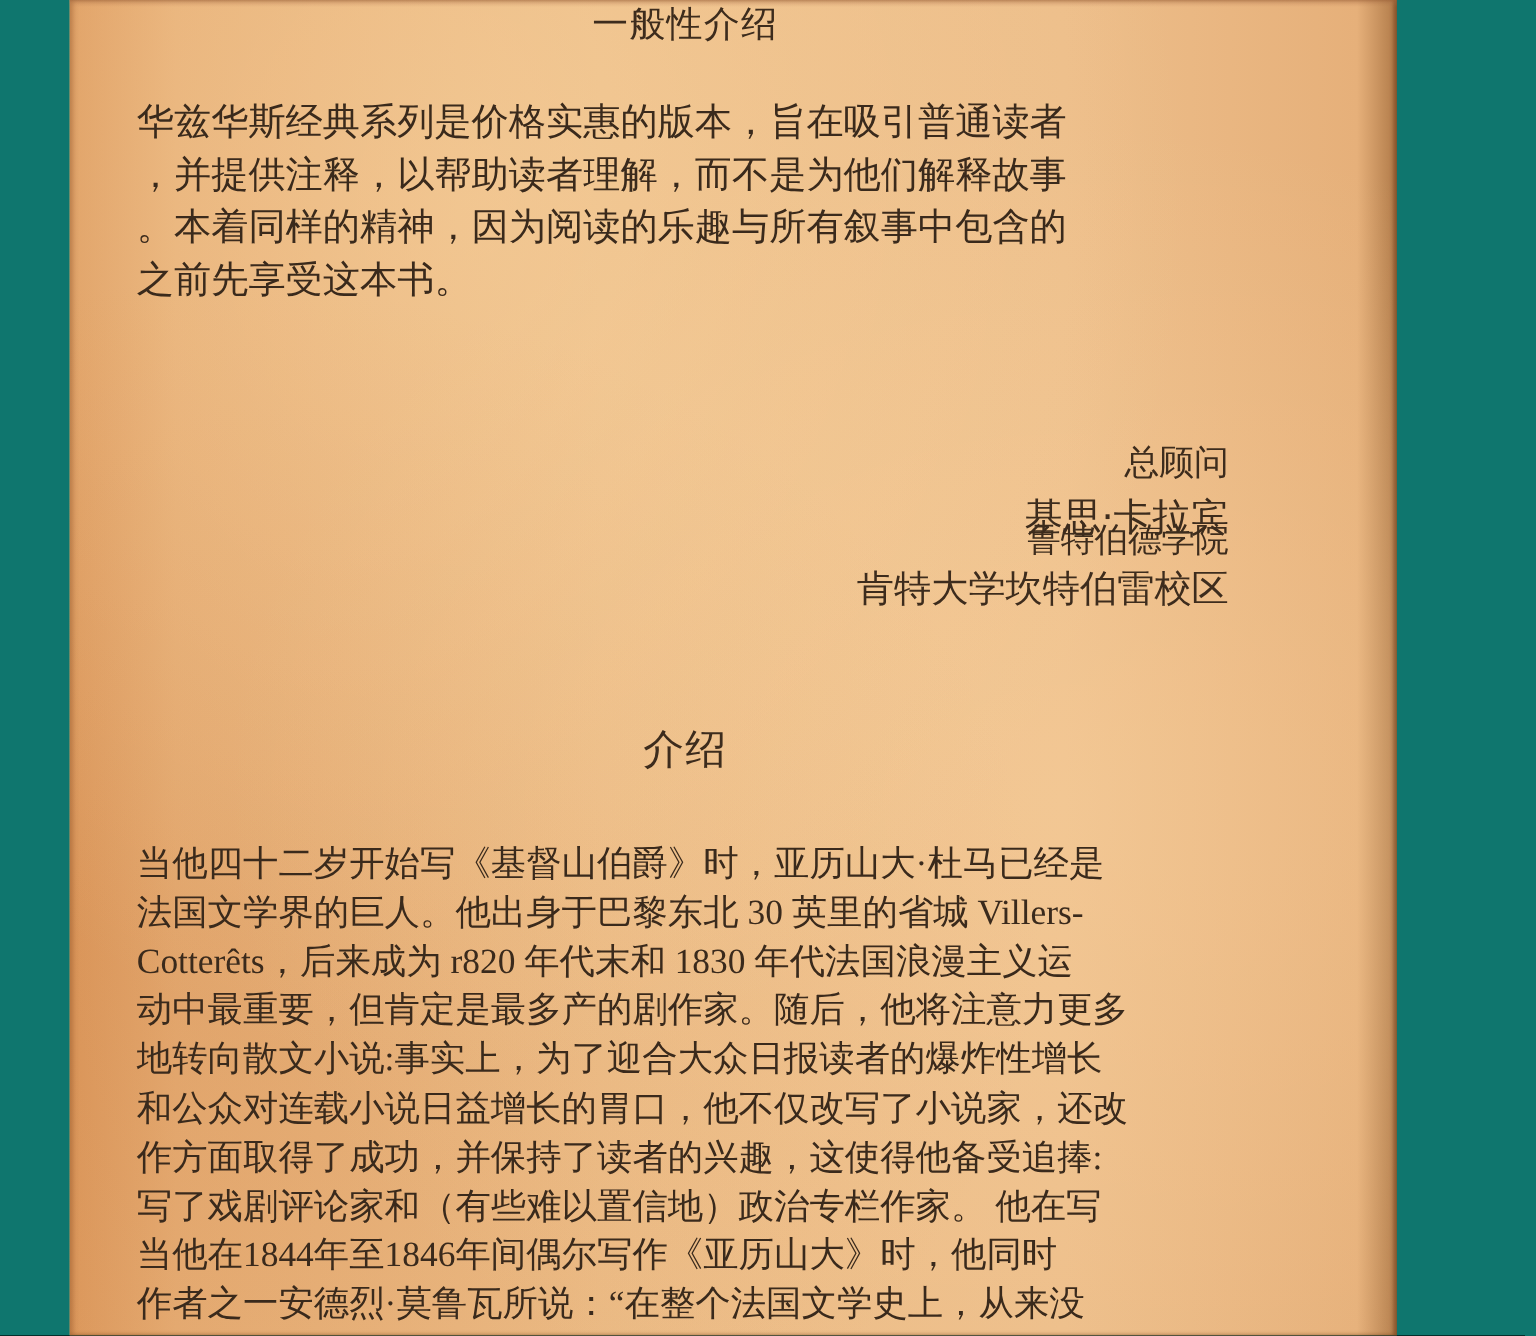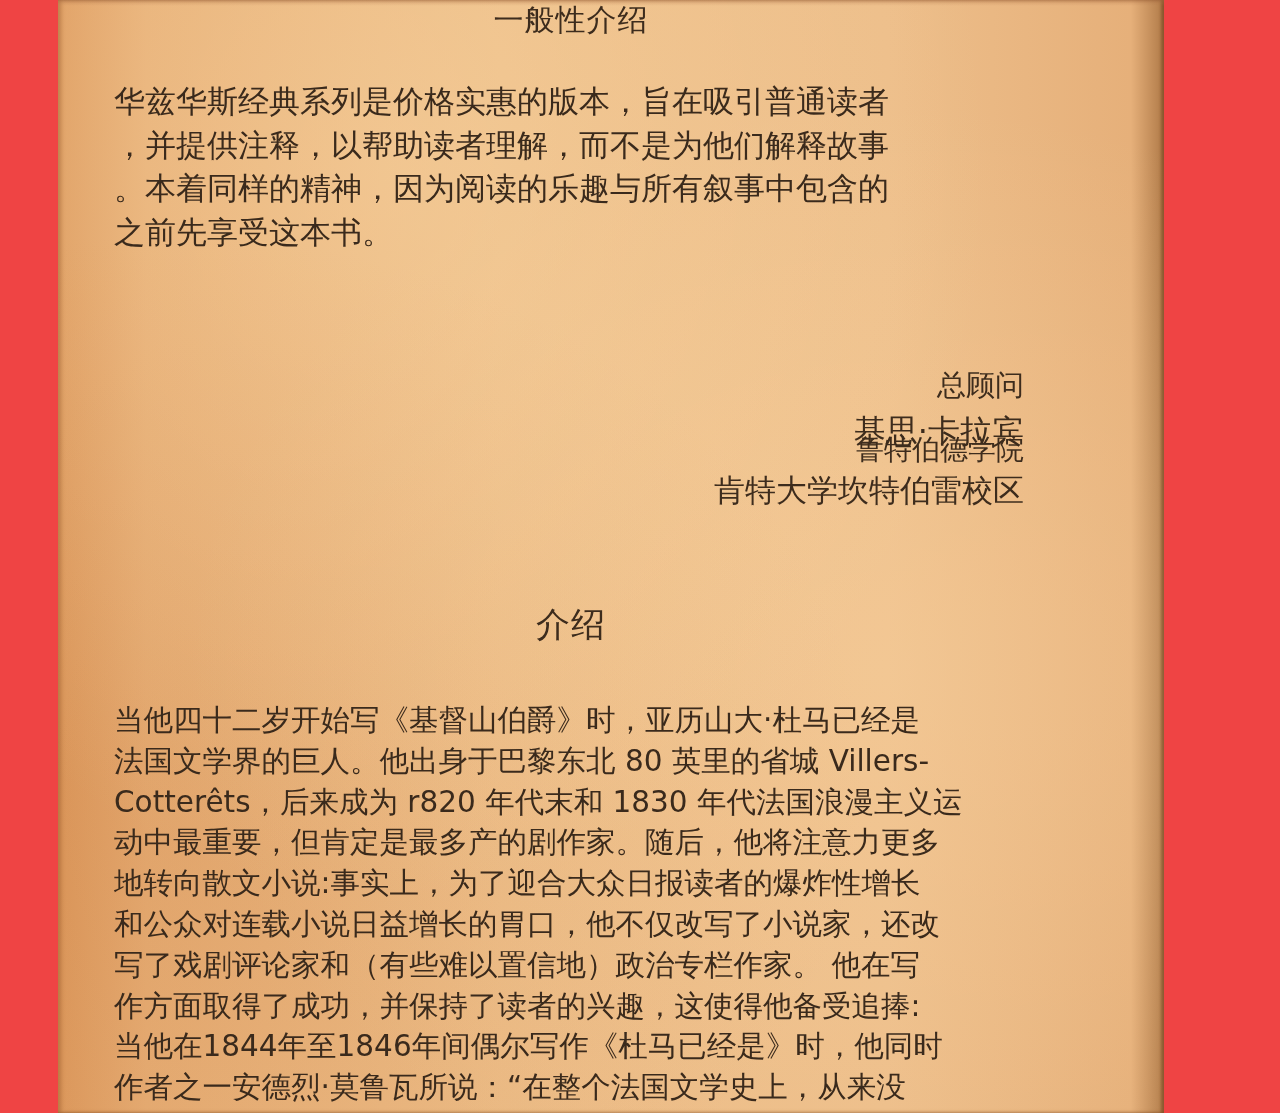--- a/index.html
+++ b/index.html
@@ -7,21 +7,21 @@
       padding: 0;
       width: 1280px;
       height: 1113px;
       background: #000;
       overflow: hidden;
     }
     .stage {
       position: relative;
       width: 1280px;
       height: 1113px;
-      background: #ef4444;
+      background: #0f766e;
     }
     .page {
       position: absolute;
       left: 58px;
       top: 0;
       width: 1106px;
       height: 1113px;
       background:
         radial-gradient(ellipse at 30% 15%, rgba(255,225,175,0.35), rgba(255,225,175,0) 55%),
         radial-gradient(ellipse at 75% 60%, rgba(255,220,170,0.30), rgba(255,220,170,0) 60%),
@@ -57,20 +57,21 @@
       position: absolute;
       left: 56px;
       width: 920px;
       font-size: 31px;
       line-height: 43.5px;
       color: #3a2a1c;
     }
     .para .line {
       display: block;
       white-space: nowrap;
+      font-family: Liberation Serif, serif;
     }
     .para-general { top: 80px; }
     .signature {
       position: absolute;
       right: 140px;
       text-align: center;
       color: #3d2c1d;
     }
     .sig-title { top: 366px; font-size: 29px; }
     .sig-name  { top: 410px; font-size: 32px; }
@@ -99,25 +100,25 @@
 
     <div class="signature sig-title">总顾问</div>
     <div class="signature sig-name">基思·卡拉宾</div>
     <div class="signature sig-college">鲁特伯德学院</div>
     <div class="signature sig-univ">肯特大学坎特伯雷校区</div>
 
     <div class="heading heading-intro">介绍</div>
 
     <div class="para para-intro">
       <span class="line">当他四十二岁开始写《基督山伯爵》时，亚历山大·杜马已经是</span>
-      <span class="line">法国文学界的巨人。他出身于巴黎东北 80 英里的省城 Villers-</span>
+      <span class="line">法国文学界的巨人。他出身于巴黎东北 30 英里的省城 Villers-</span>
       <span class="line">Cotterêts，后来成为 r820 年代末和 1830 年代法国浪漫主义运</span>
       <span class="line">动中最重要，但肯定是最多产的剧作家。随后，他将注意力更多</span>
       <span class="line">地转向散文小说:事实上，为了迎合大众日报读者的爆炸性增长</span>
       <span class="line">和公众对连载小说日益增长的胃口，他不仅改写了小说家，还改</span>
+      <span class="line">作方面取得了成功，并保持了读者的兴趣，这使得他备受追捧:</span>
       <span class="line">写了戏剧评论家和（有些难以置信地）政治专栏作家。 他在写</span>
-      <span class="line">作方面取得了成功，并保持了读者的兴趣，这使得他备受追捧:</span>
-      <span class="line">当他在1844年至1846年间偶尔写作《杜马已经是》时，他同时</span>
+      <span class="line">当他在1844年至1846年间偶尔写作《亚历山大》时，他同时</span>
       <span class="line">作者之一安德烈·莫鲁瓦所说：“在整个法国文学史上，从来没</span>
     </div>
 
   </div>
 </div>
 
 </body></html>

